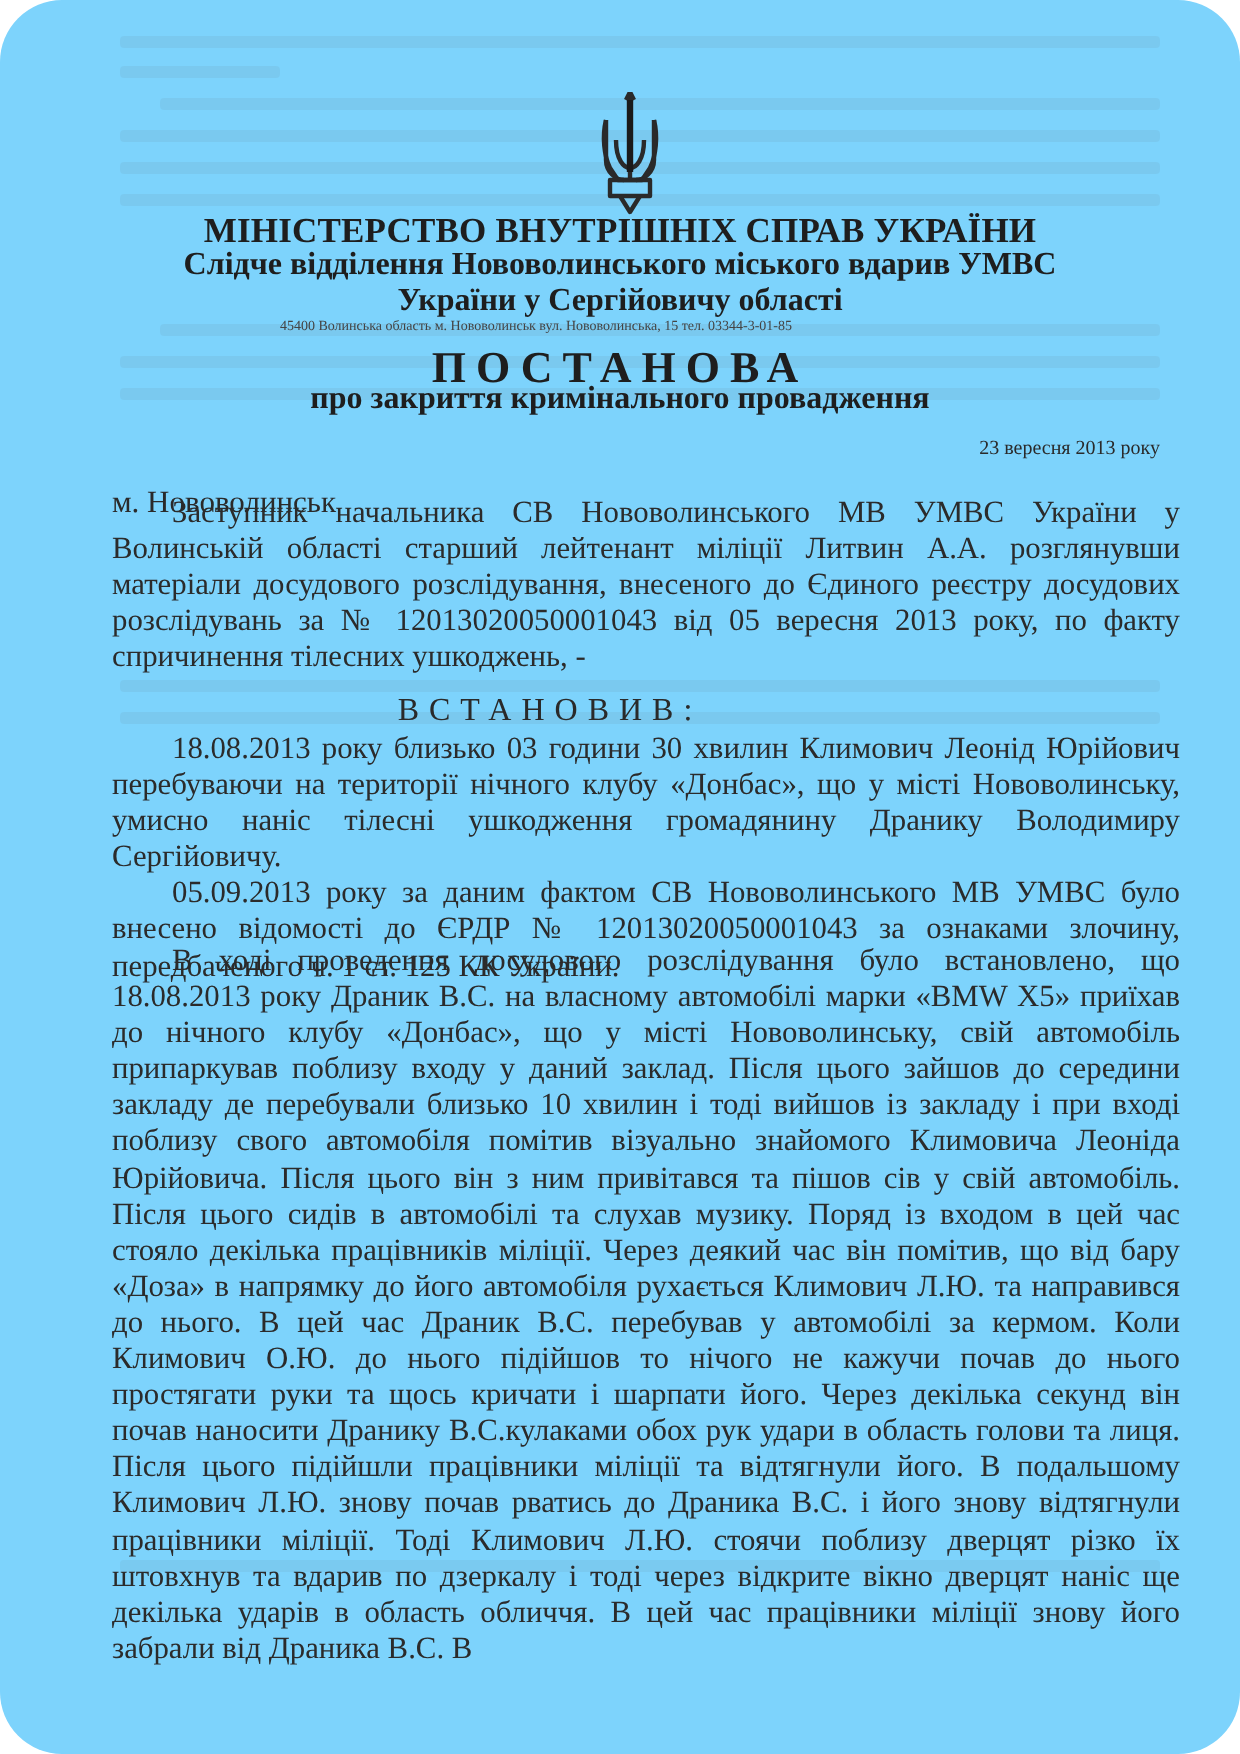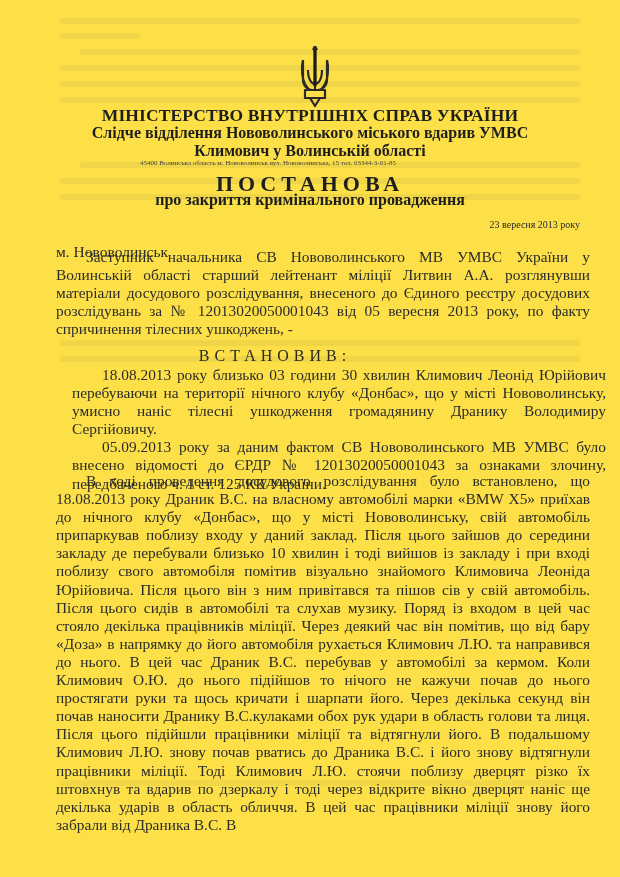--- a/index.html
+++ b/index.html
@@ -12,21 +12,22 @@
       height: 877px;
       overflow: hidden;
       position: relative;
       font-family: "Liberation Serif", "DejaVu Serif", serif;
       color: #2a2a2a;
     }
     .page {
       position: absolute;
       left: 0; top: 0;
       width: 620px; height: 877px;
-      background: #fde047;
+      background: #7dd3fc;
+      border-radius: 31px;
     }
     
     .bleed {
       position: absolute;
       left: 0; top: 0; width: 620px; height: 877px;
       pointer-events: none;
       opacity: 0.07;
     }
     .bleed div {
       position: absolute;
@@ -92,21 +93,21 @@
     }
     .p1 { top: 248px; }
     .established {
       position: absolute;
       left: 0; width: 550px;
       top: 347px;
       text-align: center;
       font-size: 16px;
       letter-spacing: 5px;
     }
-    .p2 { top: 366px; margin-left: 16px; }
+    .p2 { top: 366px; }
     .p4 { top: 472px; }
   </style>
 </head>
 <body>
 
 <div class="page">
 
   <div class="bleed">
     <div style="left:60px;top:18px;width:520px;"></div>
     <div style="left:60px;top:33px;width:80px;"></div>
@@ -131,21 +132,21 @@
       <path d="M29 14 L29 34 C29 40, 24 44, 20 44"></path>
       <path d="M10 24 C10 34, 14 38, 17 38 C20 38, 24 34, 24 24"></path>
       <rect x="7" y="44" width="20" height="8"></rect>
       <path d="M12 52 L17 60 L22 52"></path>
     </g>
     <path d="M17 4 L17 40" stroke="#1a1a1a" stroke-width="3.2"></path>
   </svg>
 
   <div class="header h-ministry">МІНІСТЕРСТВО ВНУТРІШНІХ СПРАВ УКРАЇНИ</div>
   <div class="header h-dept">Слідче відділення Нововолинського міського вдарив УМВС</div>
-  <div class="header h-region">Климович  у Волинській області</div>
+  <div class="header h-region">України  у Сергійовичу області</div>
   <div class="h-address">45400 Волинська область м. Нововолинськ вул. Нововолинська, 15 тел. 03344-3-01-85</div>
   <div class="header h-title">ПОСТАНОВА</div>
   <div class="header h-subtitle">про закриття кримінального провадження</div>
 
   <div class="place">м. Нововолинськ</div>
   <div class="date">23 вересня 2013 року</div>
 
   <div class="body-text p1">
     <p>Заступник начальника СВ Нововолинського МВ УМВС України у Волинській області старший лейтенант міліції Литвин А.А. розглянувши матеріали досудового розслідування, внесеного до Єдиного реєстру досудових розслідувань за № 12013020050001043 від 05 вересня 2013 року, по факту спричинення тілесних ушкоджень, -</p>
   </div>

